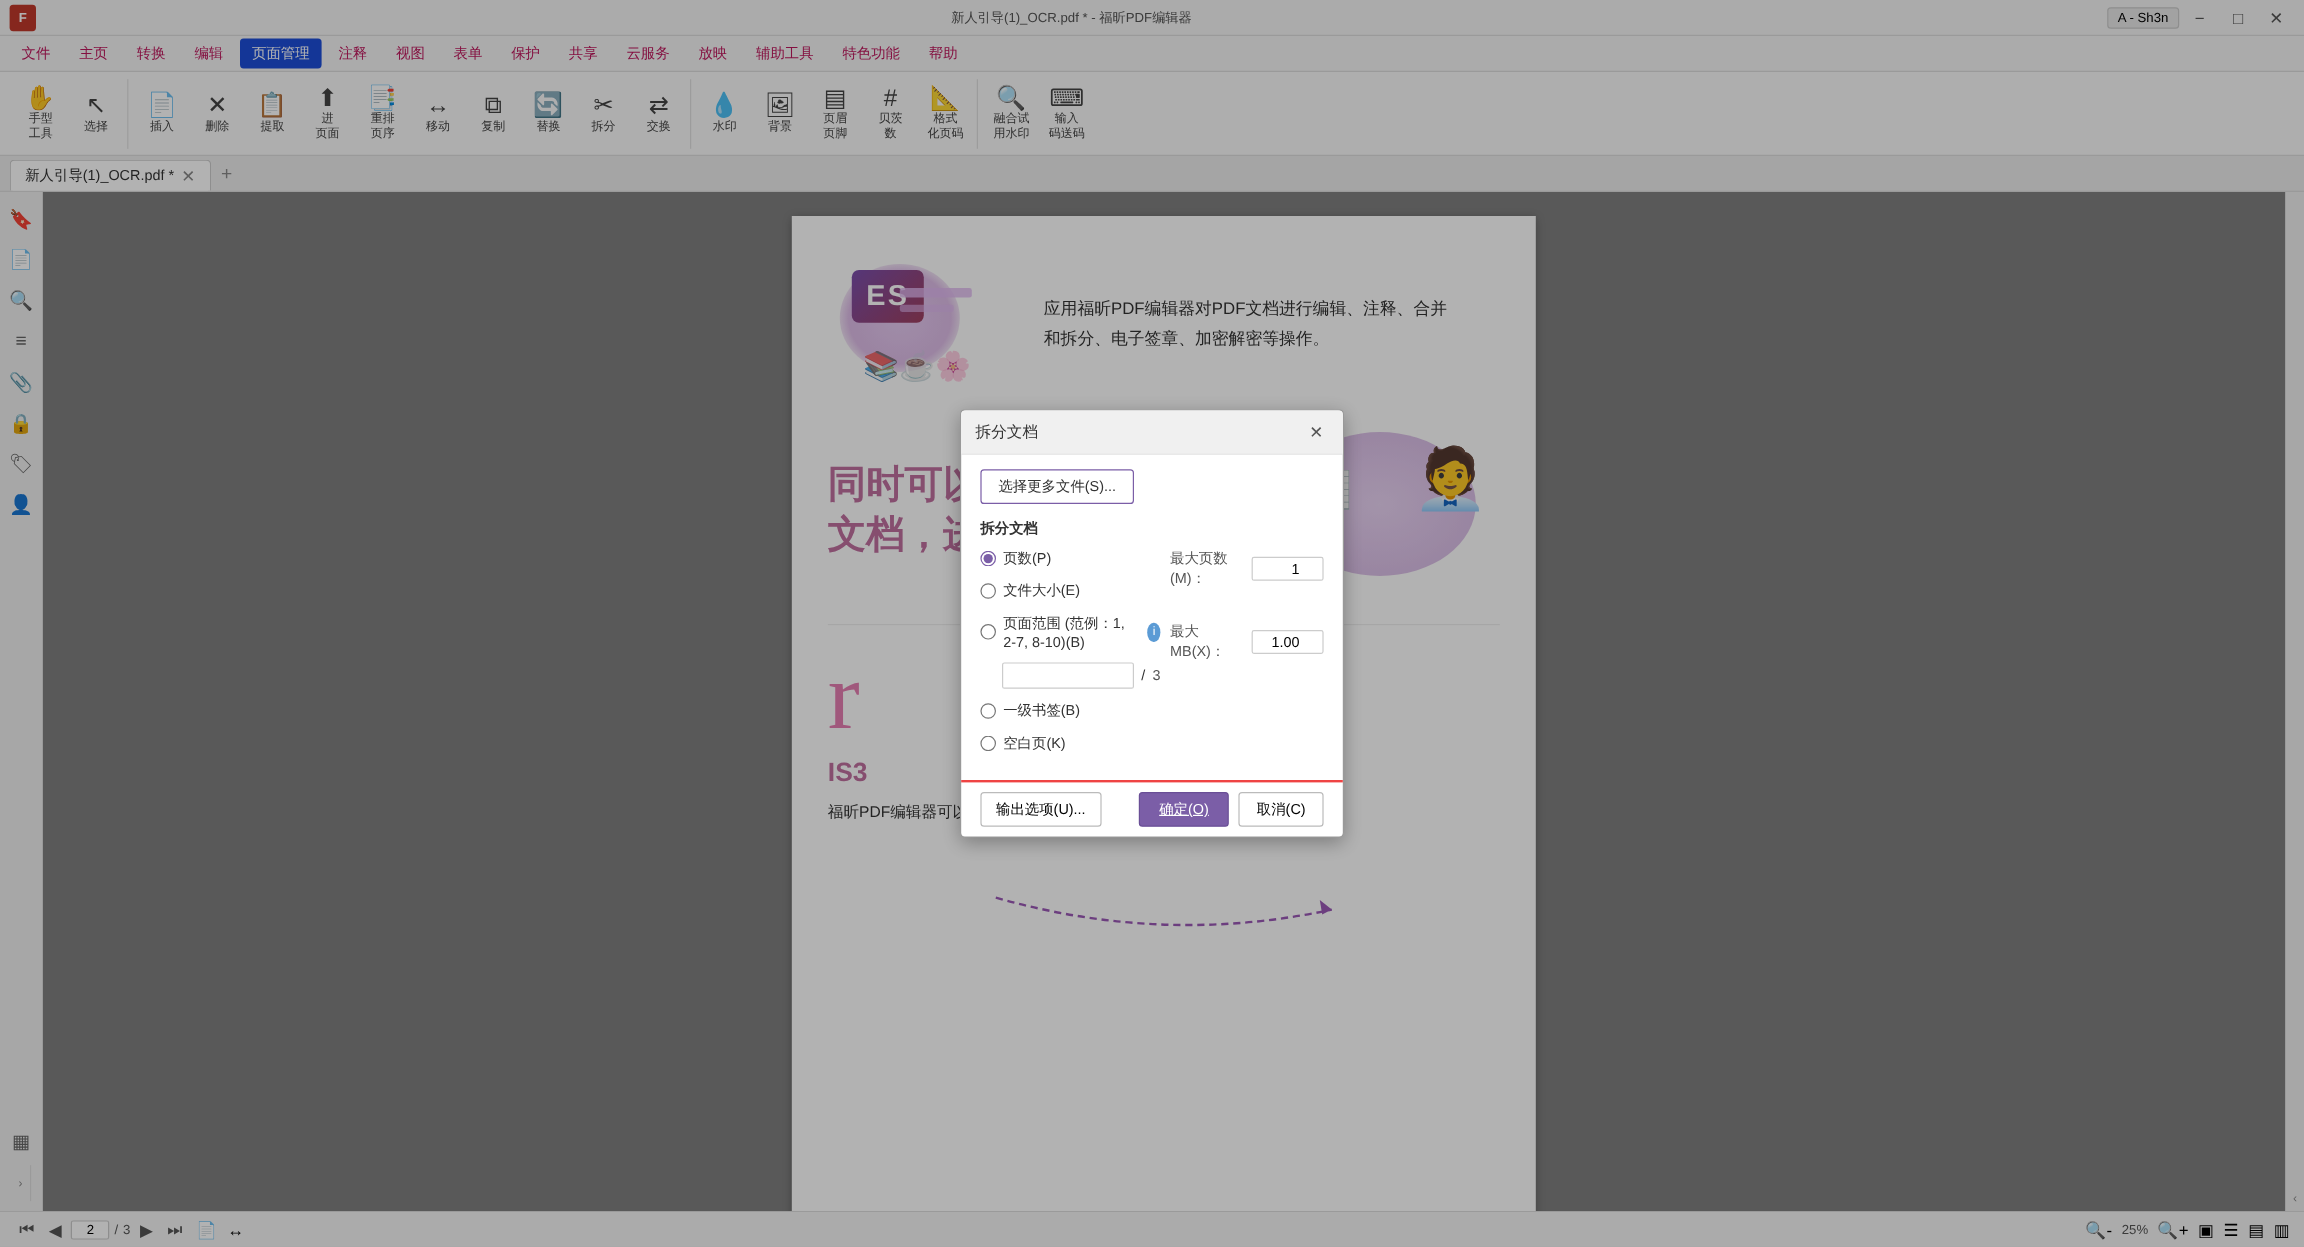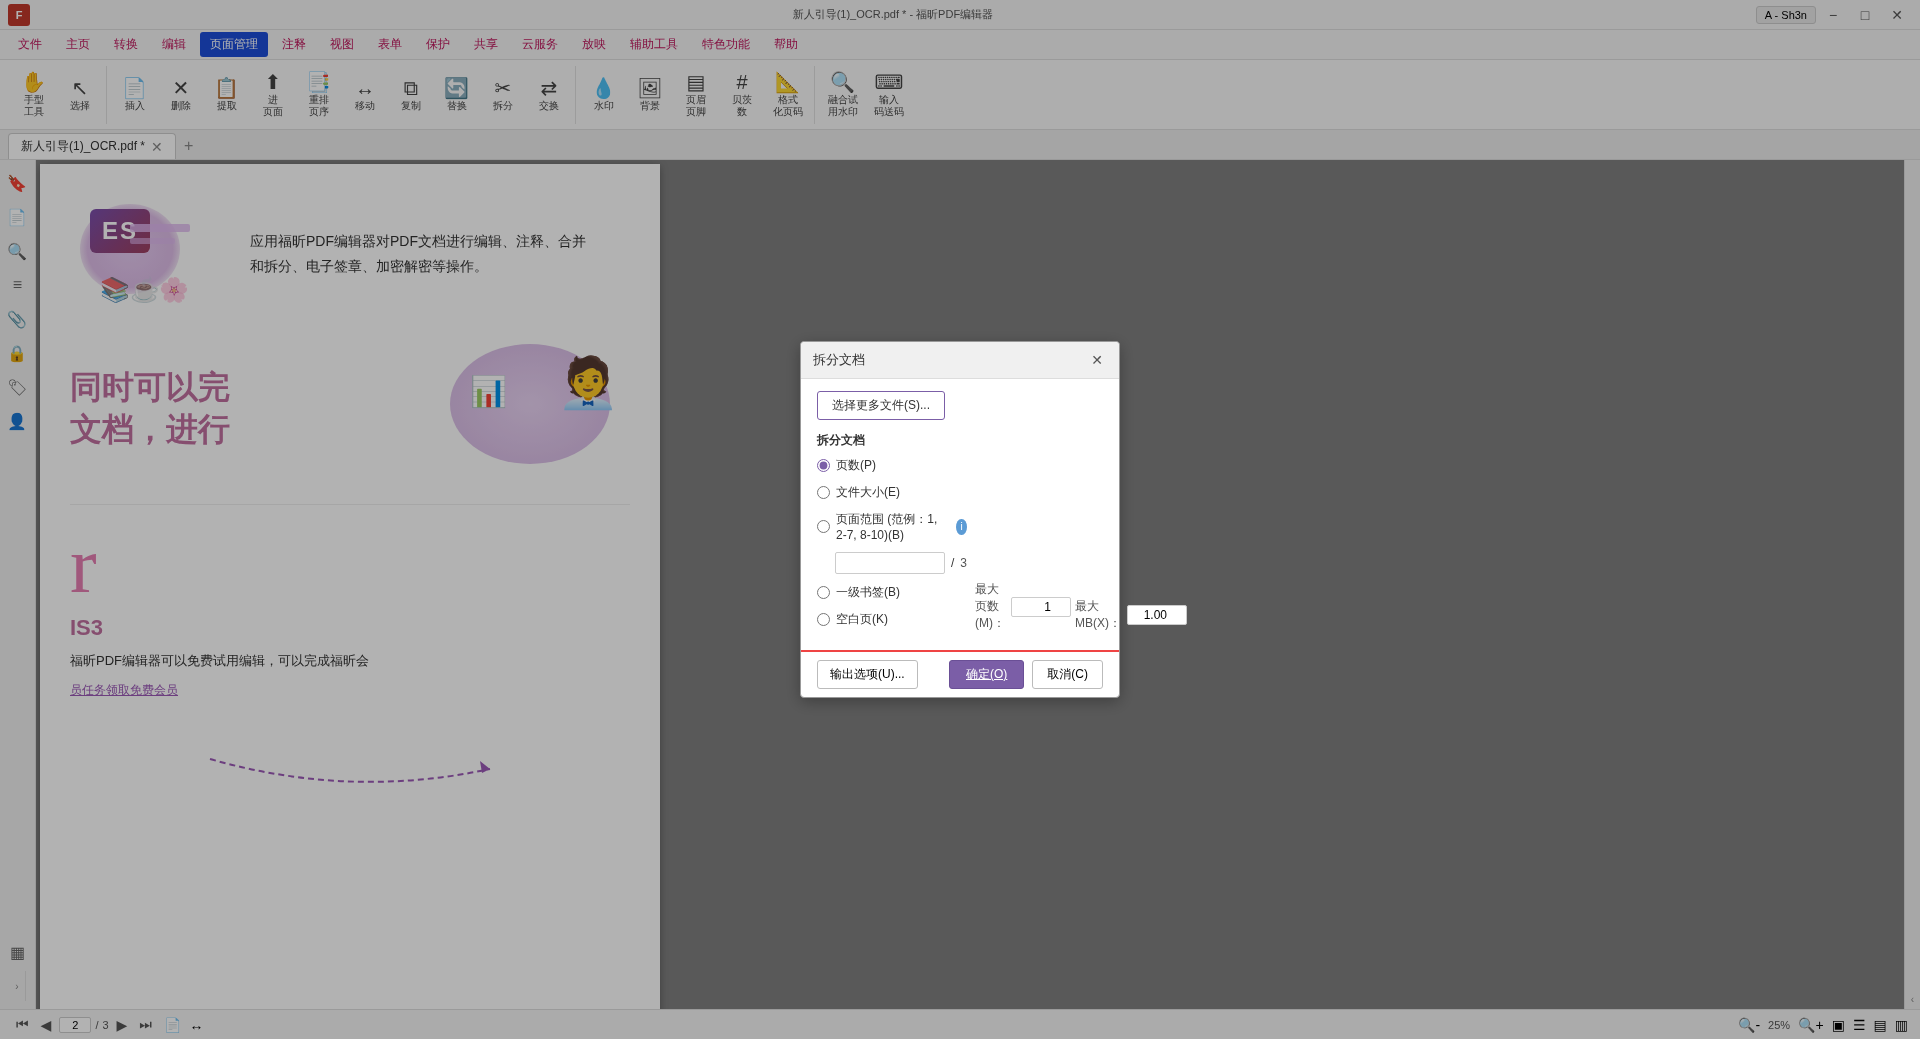--- a/index.html
+++ b/index.html
@@ -146,21 +146,22 @@
       font-size: 10px;
     }
 
     
     #pdf-area {
       flex: 1;
       background: #808080;
       overflow: auto;
       position: relative;
       display: flex;
-      padding: 4px;
+      justify-content: center;
+      padding: 20px;
     }
 
     #pdf-page {
       width: 620px;
       min-height: 860px;
       background: white;
       box-shadow: 0 2px 8px rgba(0,0,0,0.3);
       position: relative;
       overflow: hidden;
     }
@@ -396,23 +397,23 @@
       background: white;
       border: 1px solid #bbb;
       padding: 5px 14px;
       border-radius: 3px;
       cursor: pointer;
       font-size: 12px;
     }
 
     .right-inputs {
       display: flex;
-      flex-direction: row;
+      flex-direction: column;
       align-items: flex-end;
-      gap: 4px;
+      gap: 21px;
       margin-left: auto;
     }
 
     .split-options-area {
       display: flex;
       gap: 8px;
     }
 
     .split-radios {
       flex: 1;
@@ -607,21 +608,20 @@
         </div>
 
         <hr style="border:none; border-top:1px solid #eee; margin:10px 0;">
 
         <div style="margin-top:20px;">
 
           <div style="font-size:80px; color:#e060a0; font-family:'Times New Roman',serif; line-height:1; margin-bottom:10px; opacity:0.8;">r</div>
 
           <div style="font-size:22px; color:#c070a0; font-weight:bold; margin-bottom:8px;">IS3</div>
           <p class="pdf-text2">福昕PDF编辑器可以免费试用编辑，可以完成福昕会</p>
-          <p><span class="pdf-link">员任务领取免费会员</span></p>
         </div>
 
         <div style="margin-top:40px; text-align:center;">
           <svg width="400" height="80" viewBox="0 0 400 80">
             <path d="M 60 20 Q 200 60 340 30" stroke="#9b59b6" stroke-width="2" fill="none" stroke-dasharray="6,4"></path>
             <polygon points="340,30 330,22 332,34" fill="#9b59b6"></polygon>
           </svg>
         </div>
       </div>
     </div>

